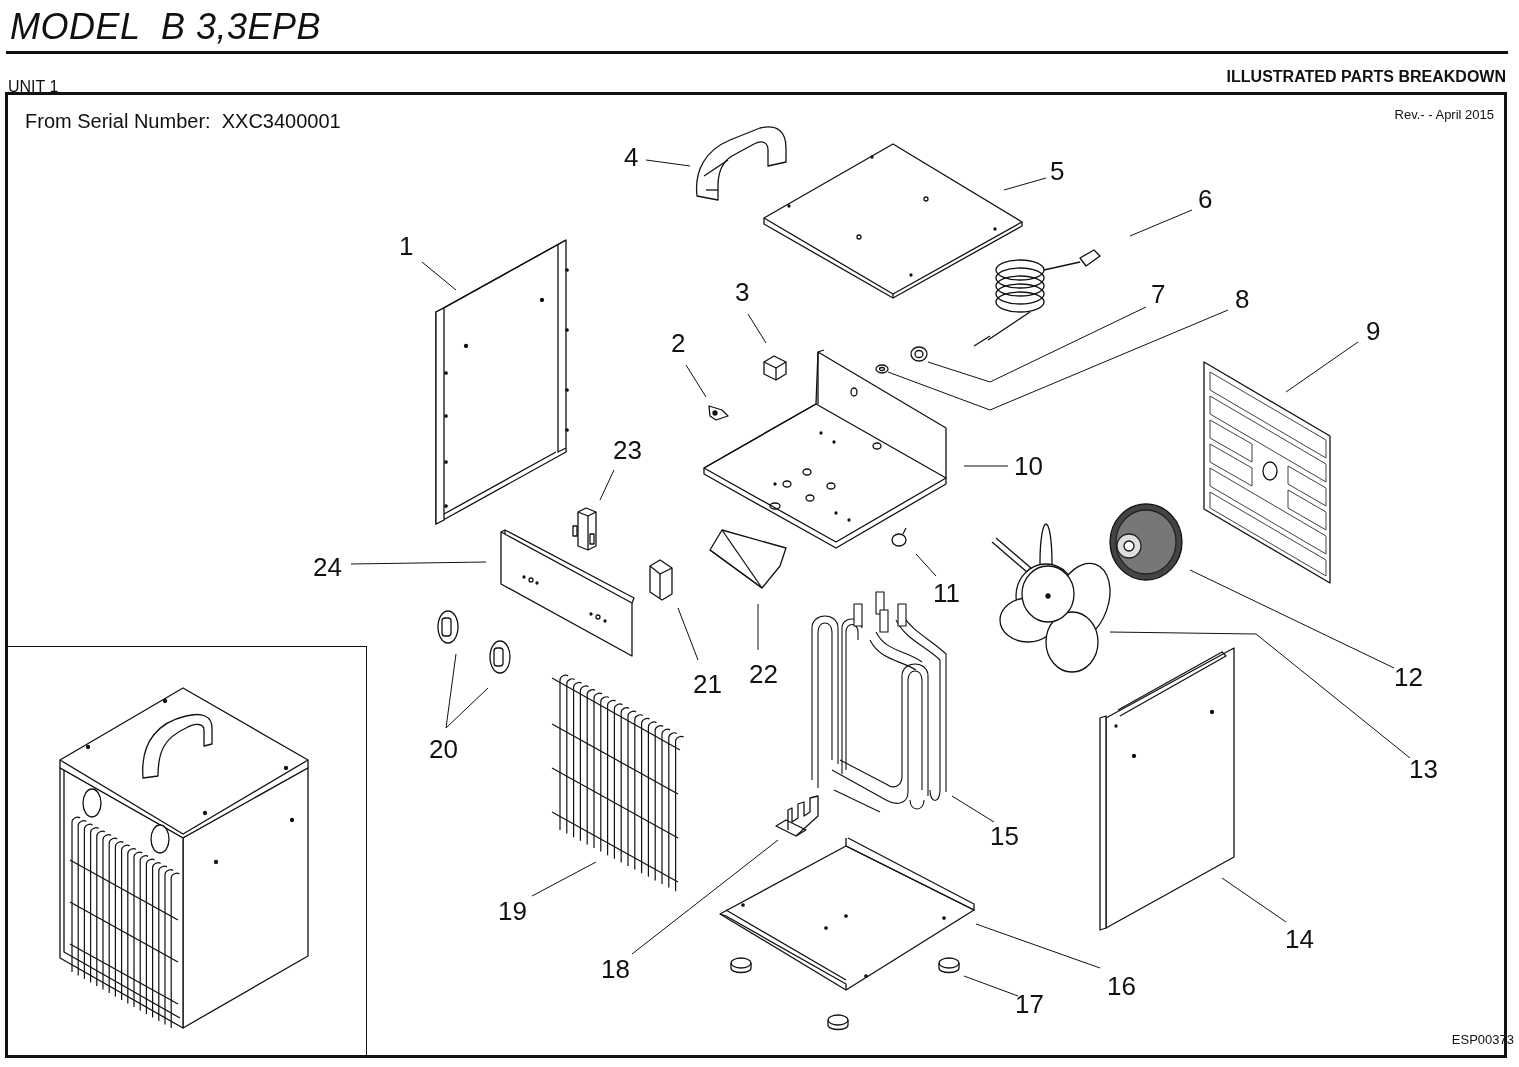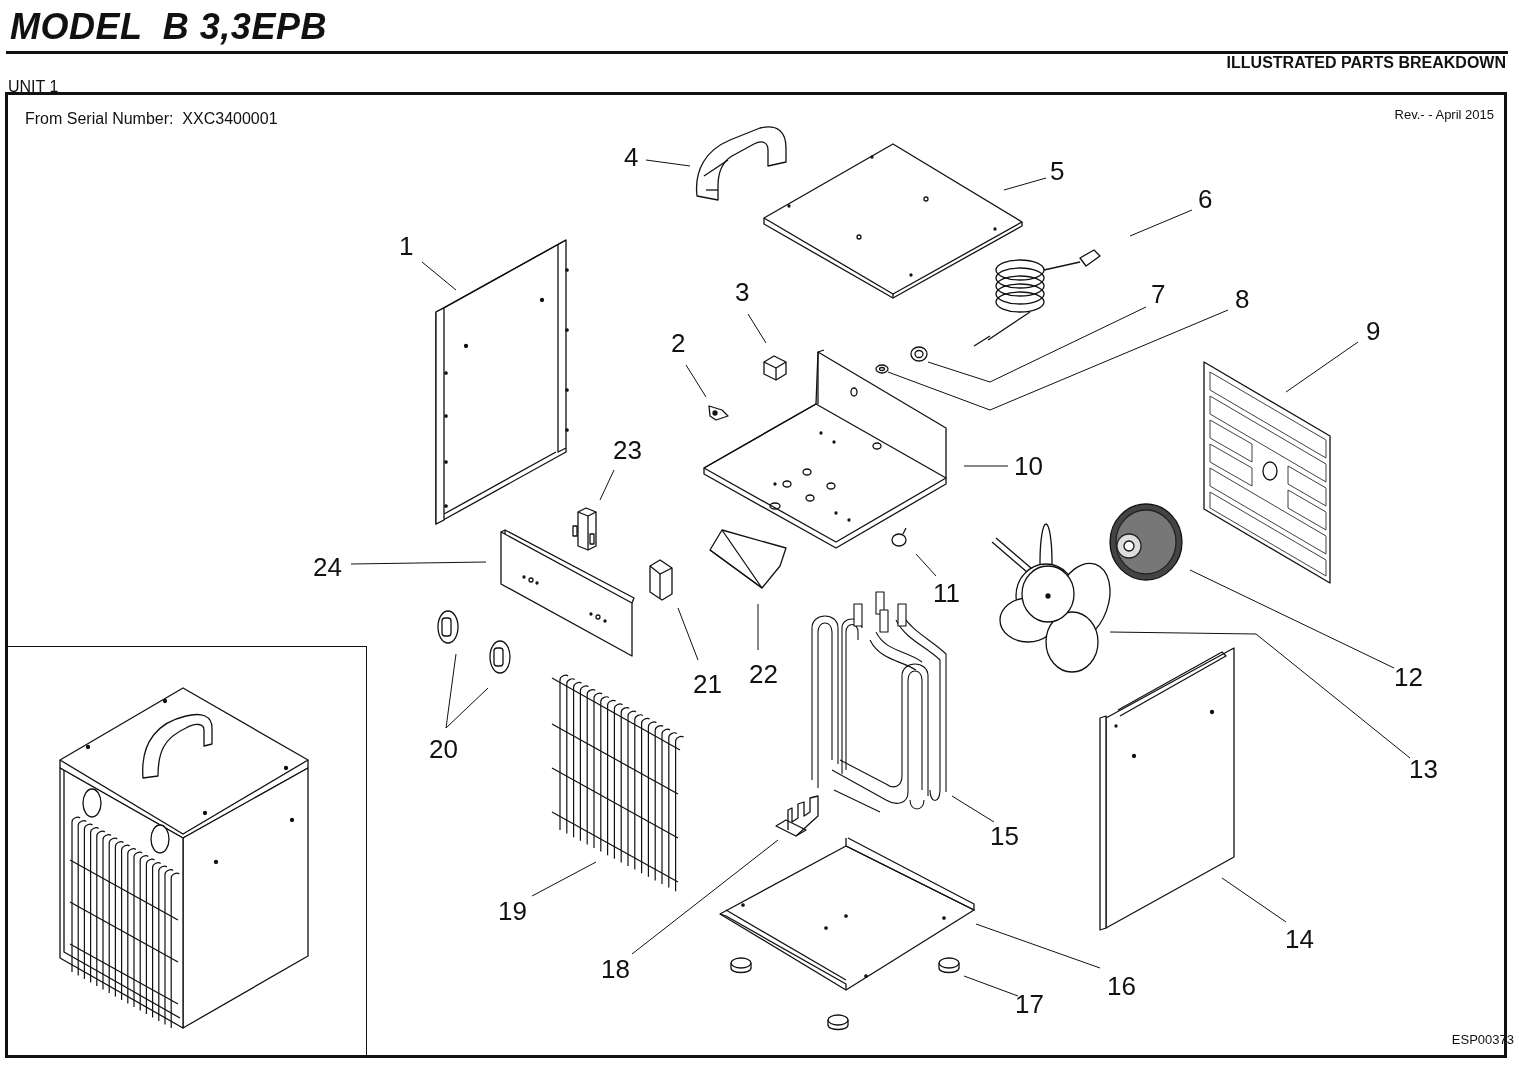--- a/index.html
+++ b/index.html
@@ -1,22 +1,22 @@
 <!DOCTYPE html>
 <html><head>
   <meta charset="utf-8">
   <style>
     html, body { margin:0; padding:0; background:#ffffff; }
     body { width:1519px; height:1067px; position:relative; overflow:hidden; font-family:"Liberation Sans", sans-serif; color:#111; }
-    .model-title { position:absolute; left:10px; top:6px; font-size:36px; font-weight:bold; font-style:italic; letter-spacing:0.5px; white-space:pre; }
+    .model-title { position:absolute; left:10px; top:6px; font-size:36px; font-weight:normal; font-style:italic; letter-spacing:0.5px; white-space:pre; }
     .rule-top { position:absolute; left:6px; top:51px; width:1502px; height:3px; background:#111; }
     .unit-label { position:absolute; left:8px; top:78px; font-size:16px; font-weight:normal; }
-    .ipb-label { position:absolute; right:13px; top:54px; font-size:16px; font-weight:bold; }
+    .ipb-label { position:absolute; right:13px; top:68px; font-size:16px; font-weight:bold; }
     .frame { position:absolute; left:5px; top:92px; width:1502px; height:966px; border:3px solid #111; box-sizing:border-box; }
-    .serial { position:absolute; left:25px; top:110px; font-size:16px; white-space:pre; }
+    .serial { position:absolute; left:25px; top:110px; font-size:20px; white-space:pre; }
     .rev { position:absolute; right:25px; top:107px; font-size:13px; }
     .docid { position:absolute; right:5px; top:1032px; font-size:13px; }
     .inset { position:absolute; left:5px; top:646px; width:362px; height:412px; border-top:1.5px solid #111; border-right:1.5px solid #111; box-sizing:border-box; }
     svg.drawing { position:absolute; left:0; top:0; }
     .callout { font-family:"Liberation Sans", sans-serif; font-size:26px; fill:#111; }
   </style>
 </head>
 <body>
 
 <div class="model-title">MODEL  B 3,3EPB</div>

